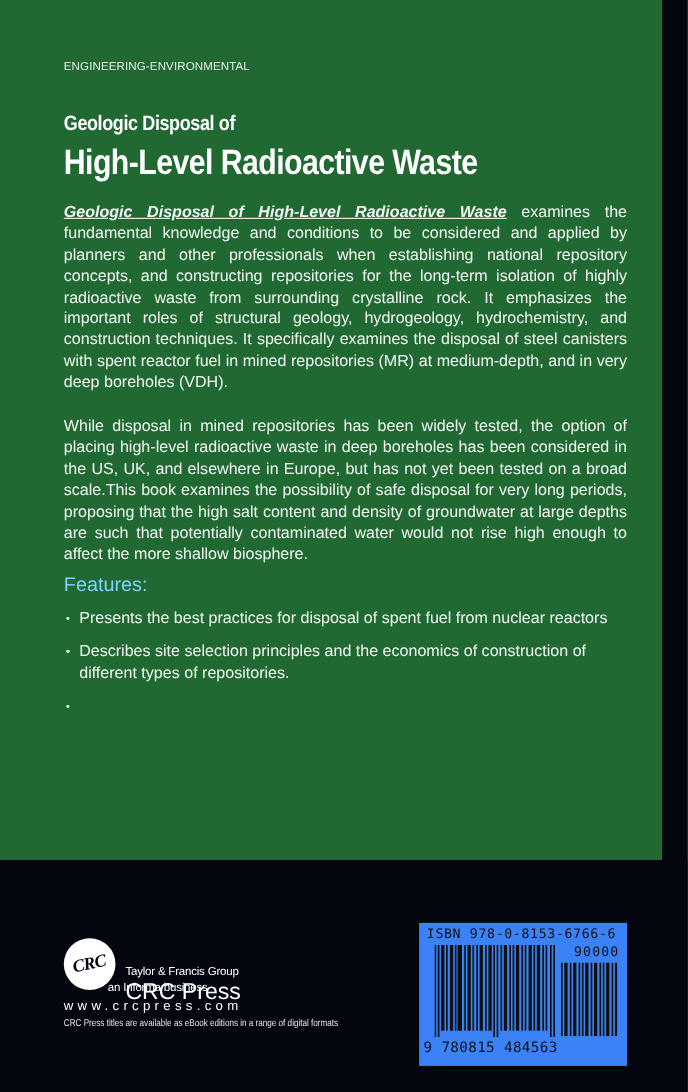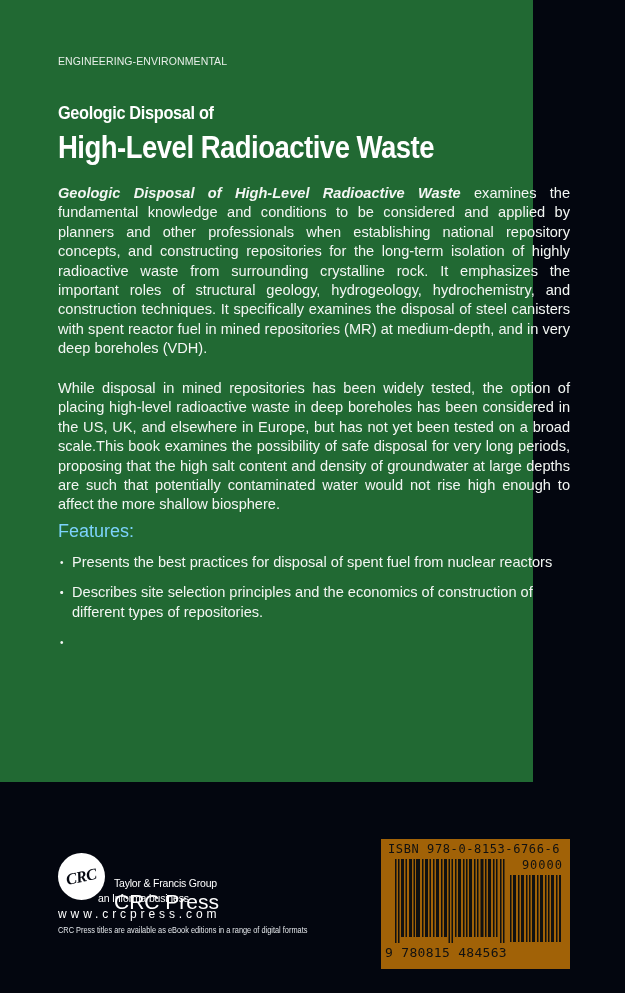--- a/index.html
+++ b/index.html
@@ -2,21 +2,21 @@
 <html><head>
 <meta charset="utf-8">
 <style>
   html, body { margin: 0; padding: 0; }
   body {
     width: 625px; height: 993px; overflow: hidden;
     font-family: "Liberation Sans", "DejaVu Sans", sans-serif;
     background: #03060f;
   }
   .green {
-    position: absolute; left: 0; top: 0; width: 533px; height: 782px;
+    position: absolute; left: 0; top: 0; width: 602px; height: 782px;
     background: #216933;
     color: #ffffff;
   }
   .dark {
     position: absolute; left: 0; top: 782px; width: 625px; height: 211px;
     background: #03060f;
     color: #ffffff;
   }
   .category {
     position: absolute; left: 58px; top: 55px;
@@ -33,21 +33,21 @@
     transform: scaleX(0.86); transform-origin: left;
     white-space: nowrap;
   }
   .body-text {
     position: absolute; left: 58px; width: 512px;
     font-size: 14.6px; line-height: 19.4px; text-align: justify;
     color: #f3f6f3;
   }
   .p1 { top: 184px; }
   .p2 { top: 379px; }
-  .p1 em { font-style: italic; font-weight: bold; }
+  .p1 em { font-style: italic; font-weight: bold; text-decoration: underline; }
   .features-label {
     position: absolute; left: 58px; top: 521px;
     font-size: 18px; color: #7dd3fc;
   }
   .features {
     position: absolute; left: 58px; top: 553px; width: 520px;
     margin: 0; padding: 0; list-style: none;
   }
   .features li {
     position: relative; padding-left: 14px;
@@ -78,21 +78,21 @@
   }
   .url {
     position: absolute; left: 58px; top: 125px; font-size: 12px; letter-spacing: 3.9px;
   }
   .ebook-note {
     position: absolute; left: 58px; top: 143px; font-size: 9px;
     transform: scaleX(0.82); transform-origin: left; white-space: nowrap; color: #e3e6ea;
   }
   .barcode-box {
     position: absolute; left: 381px; top: 57px; width: 189px; height: 130px;
-    background: #a16207; color: #111;
+    background: #3b82f6; color: #111;
     font-family: "DejaVu Sans Mono", "Liberation Mono", monospace;
   }
   .isbn-text {
     position: absolute; left: 7px; top: 3px; font-size: 12px; letter-spacing: 0.6px; white-space: nowrap;
   }
   .price-text {
     position: absolute; right: 7px; top: 19px; font-size: 12px; letter-spacing: 1px;
   }
   .ean-text {
     position: absolute; left: 4px; top: 106px; font-size: 13px; letter-spacing: 0.3px; white-space: nowrap;

